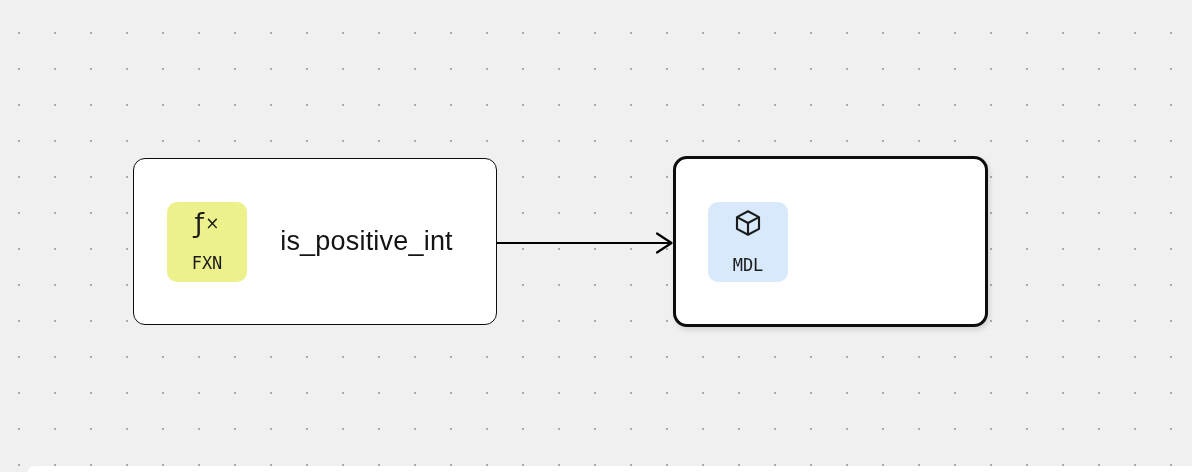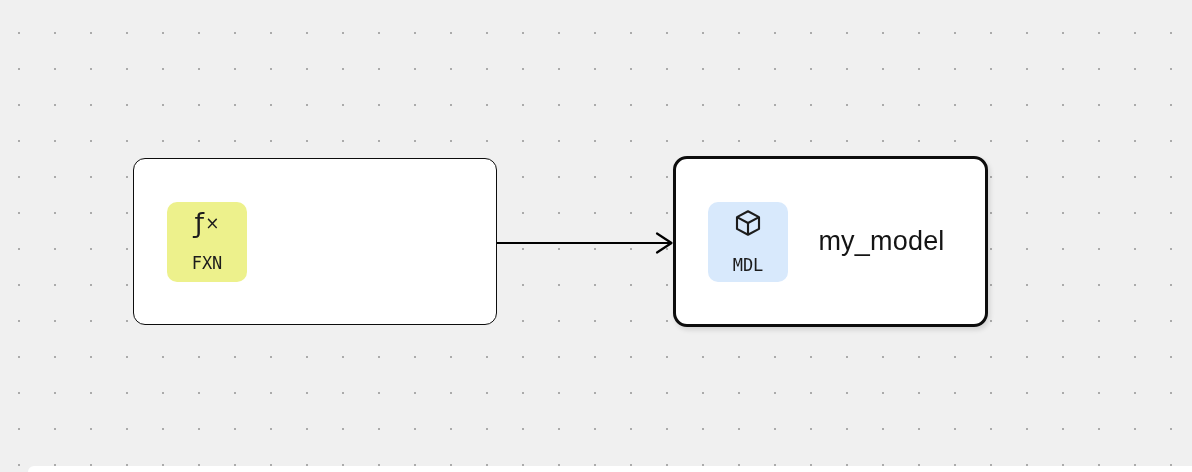--- a/index.html
+++ b/index.html
@@ -113,36 +113,36 @@
 </head>
 <body>
 
 <div class="canvas">
 
   <div class="node node-function">
     <div class="badge badge-fxn">
       <span class="fn-glyph"><span>ƒ</span><span class="times">×</span></span>
       <span class="badge-tag">FXN</span>
     </div>
+    <span class="node-label">is_positive_int</span>
   </div>
 
   <svg class="edge-svg" viewBox="0 0 180 26">
     <line x1="2" y1="13" x2="176" y2="13" stroke="#000000" stroke-width="2.2"></line>
     <path d="M162 3.5 L176.5 13 L162 22.5" fill="none" stroke="#000000" stroke-width="2.2" stroke-linecap="round" stroke-linejoin="round"></path>
   </svg>
 
   <div class="node node-model">
     <div class="badge badge-mdl">
       <span class="cube-icon-box">
         <svg viewBox="0 0 24 24" width="30" height="30" fill="none" stroke="#1c1c1c" stroke-width="1.7" stroke-linejoin="round">
           <path d="M12 2.6 L20.8 7.3 V16.7 L12 21.4 L3.2 16.7 V7.3 Z"></path>
           <path d="M3.2 7.3 L12 12 L20.8 7.3"></path>
           <path d="M12 12 V21.4"></path>
         </svg>
       </span>
       <span class="badge-tag">MDL</span>
     </div>
-    <span class="node-label">my_model</span>
   </div>
 
   <div class="bottom-panel-edge"></div>
 
 </div>
 
 </body></html>

